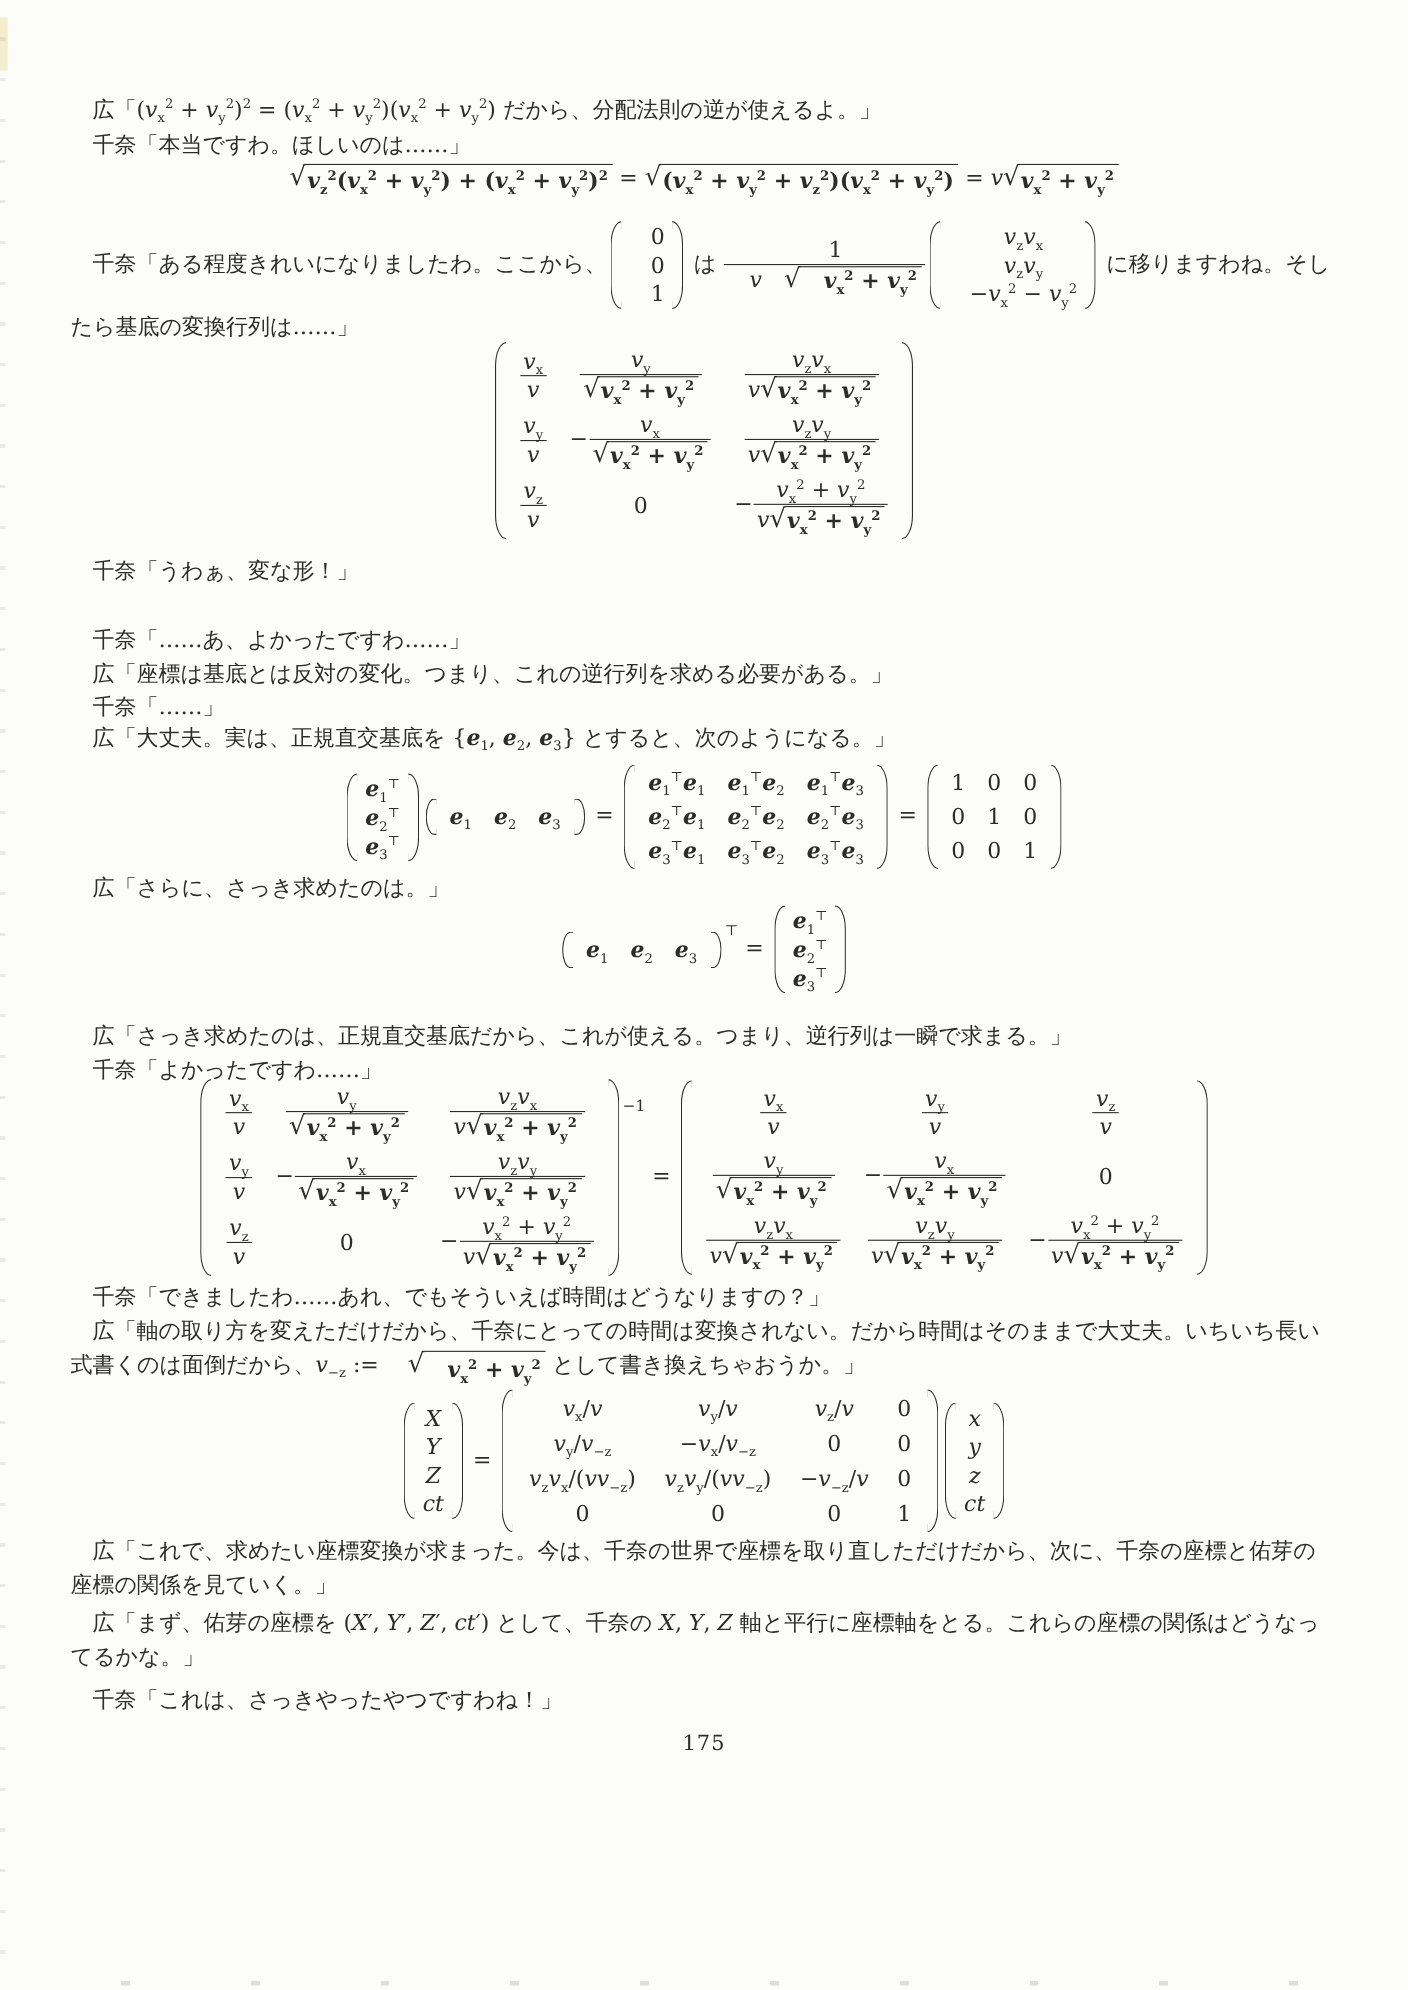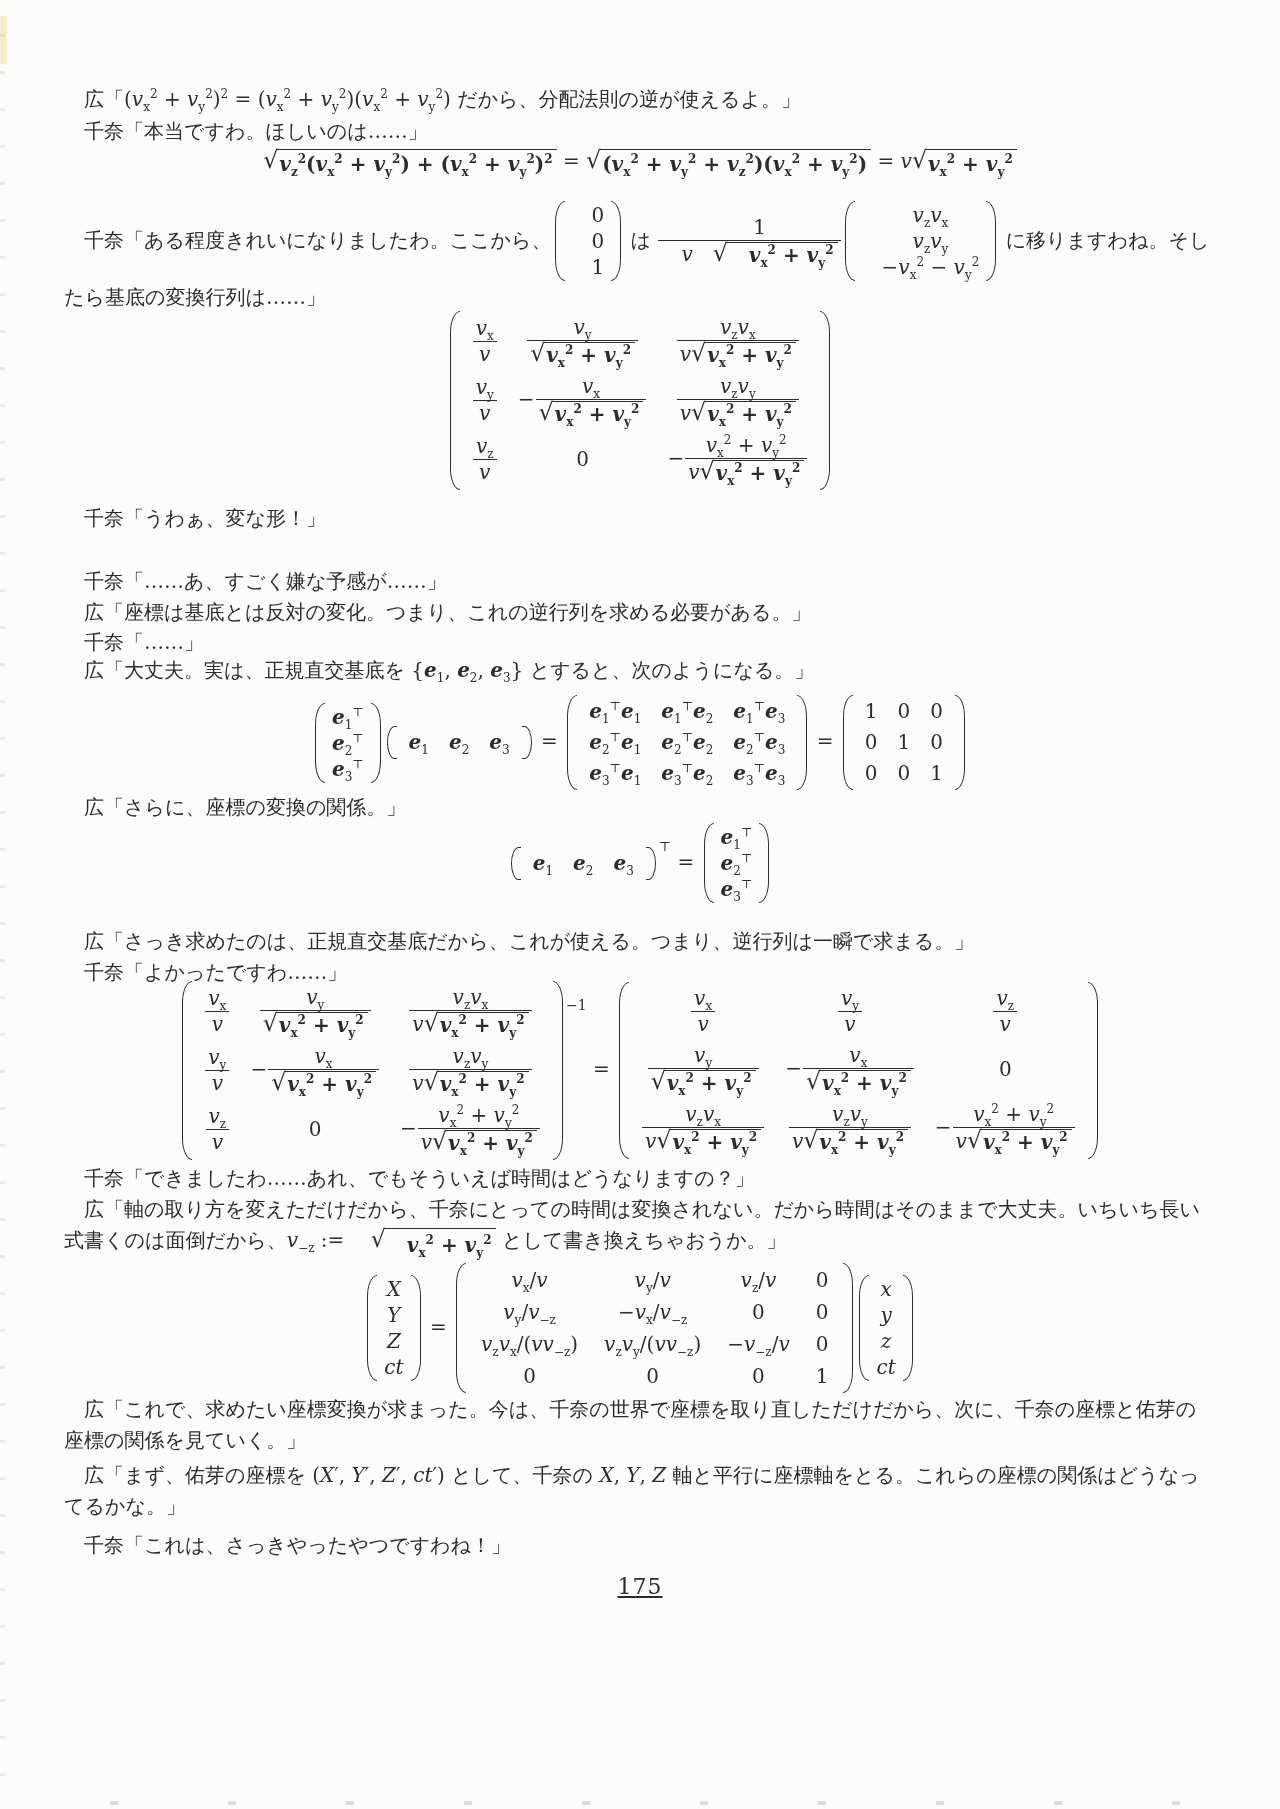--- a/index.html
+++ b/index.html
@@ -56,21 +56,21 @@
   [data-name=china-line-6]{top:566px} [data-name=hiro-line-7]{top:597px}
   [data-name=china-line-8]{top:627px} [data-name=hiro-line-9]{top:655px}
   [data-name=formula-orthonormal-product]{top:694px}
   [data-name=hiro-line-10]{top:792px} [data-name=formula-transpose]{top:822px}
   [data-name=hiro-line-11]{top:926px} [data-name=china-line-12]{top:957px}
   [data-name=formula-inverse]{top:980px}
   [data-name=china-line-13]{top:1163px} [data-name=hiro-line-14]{top:1194px}
   [data-name=formula-coordinate-transform]{top:1262px}
   [data-name=hiro-line-15]{top:1394px} [data-name=hiro-line-16]{top:1460px}
   [data-name=china-line-17]{top:1530px}
-  .pageno { position:absolute; left:0; top:1574px; width:100%; text-align:center; font-size:22px; letter-spacing:1px;text-decoration:underline; }
+  .pageno { position:absolute; left:0; top:1574px; width:100%; text-align:center; font-size:19px; letter-spacing:1px; }
 </style>
 </head>
 <body data-name="book-page">
 
 <div class="corner-mark" data-name="scan-corner-mark"></div>
 <div class="edge-ticks" data-name="scan-edge-ticks"></div>
 <div class="bottom-ticks" data-name="scan-bottom-ticks"></div>
 
 <main id="content" data-name="content">
     <p class="blk dlg" data-name="hiro-line-1">広「(<i>v</i><sub>x</sub><sup>2</sup> + <i>v</i><sub>y</sub><sup>2</sup>)<sup>2</sup> = (<i>v</i><sub>x</sub><sup>2</sup> + <i>v</i><sub>y</sub><sup>2</sup>)(<i>v</i><sub>x</sub><sup>2</sup> + <i>v</i><sub>y</sub><sup>2</sup>) だから、分配法則の逆が使えるよ。」</p>
@@ -141,21 +141,21 @@
             <span class="mc"><span class="fr"><span class="n"><i>v</i><sub>z</sub></span><span class="d"><i>v</i></span></span></span>
             <span class="mc">0</span>
             <span class="mc">−<span class="fr"><span class="n"><i>v</i><sub>x</sub><sup>2</sup> + <i>v</i><sub>y</sub><sup>2</sup></span><span class="d"><i>v</i><span class="sq">
                     <span class="rd">√</span>
                     <span class="vb"><i>v</i><sub>x</sub><sup>2</sup> + <i>v</i><sub>y</sub><sup>2</sup></span>
                   </span></span></span></span>
           </span>
         </span>
       </span></div>
     <p class="blk dlg" data-name="china-line-4">千奈「うわぁ、変な形！」</p>
-    <p class="blk dlg" data-name="china-line-6">千奈「……あ、すごく嫌な予感が……」</p>
+    <p class="blk dlg" data-name="china-line-6">千奈「……あ、よかったですわ……」</p>
     <p class="blk dlg" data-name="hiro-line-7">広「座標は基底とは反対の変化。つまり、これの逆行列を求める必要がある。」</p>
     <p class="blk dlg" data-name="china-line-8">千奈「……」</p>
     <p class="blk dlg" data-name="hiro-line-9">広「大丈夫。実は、正規直交基底を {<b><i>e</i></b><sub>1</sub>, <b><i>e</i></b><sub>2</sub>, <b><i>e</i></b><sub>3</sub>} とすると、次のようになる。」</p>
     <div class="blk disp" data-name="formula-orthonormal-product"><span class="mx">
         <span class="cv">
           <span class="mr">
             <span class="mc"><b><i>e</i></b><sub>1</sub><sup>⊤</sup></span>
           </span>
           <span class="mr">
             <span class="mc"><b><i>e</i></b><sub>2</sub><sup>⊤</sup></span>
@@ -202,21 +202,21 @@
             <span class="mc">1</span>
             <span class="mc">0</span>
           </span>
           <span class="mr">
             <span class="mc">0</span>
             <span class="mc">0</span>
             <span class="mc">1</span>
           </span>
         </span>
       </span></div>
-    <p class="blk dlg" data-name="hiro-line-10">広「さらに、座標の変換の関係。」</p>
+    <p class="blk dlg" data-name="hiro-line-10">広「さらに、さっき求めたのは。」</p>
     <div class="blk disp" data-name="formula-transpose"><span class="mx">
         <span class="mt">
           <span class="mr">
             <span class="mc"><b><i>e</i></b><sub>1</sub></span>
             <span class="mc"><b><i>e</i></b><sub>2</sub></span>
             <span class="mc"><b><i>e</i></b><sub>3</sub></span>
           </span>
         </span>
       </span><sup class="t4">⊤</sup> = <span class="mx">
         <span class="cv">

